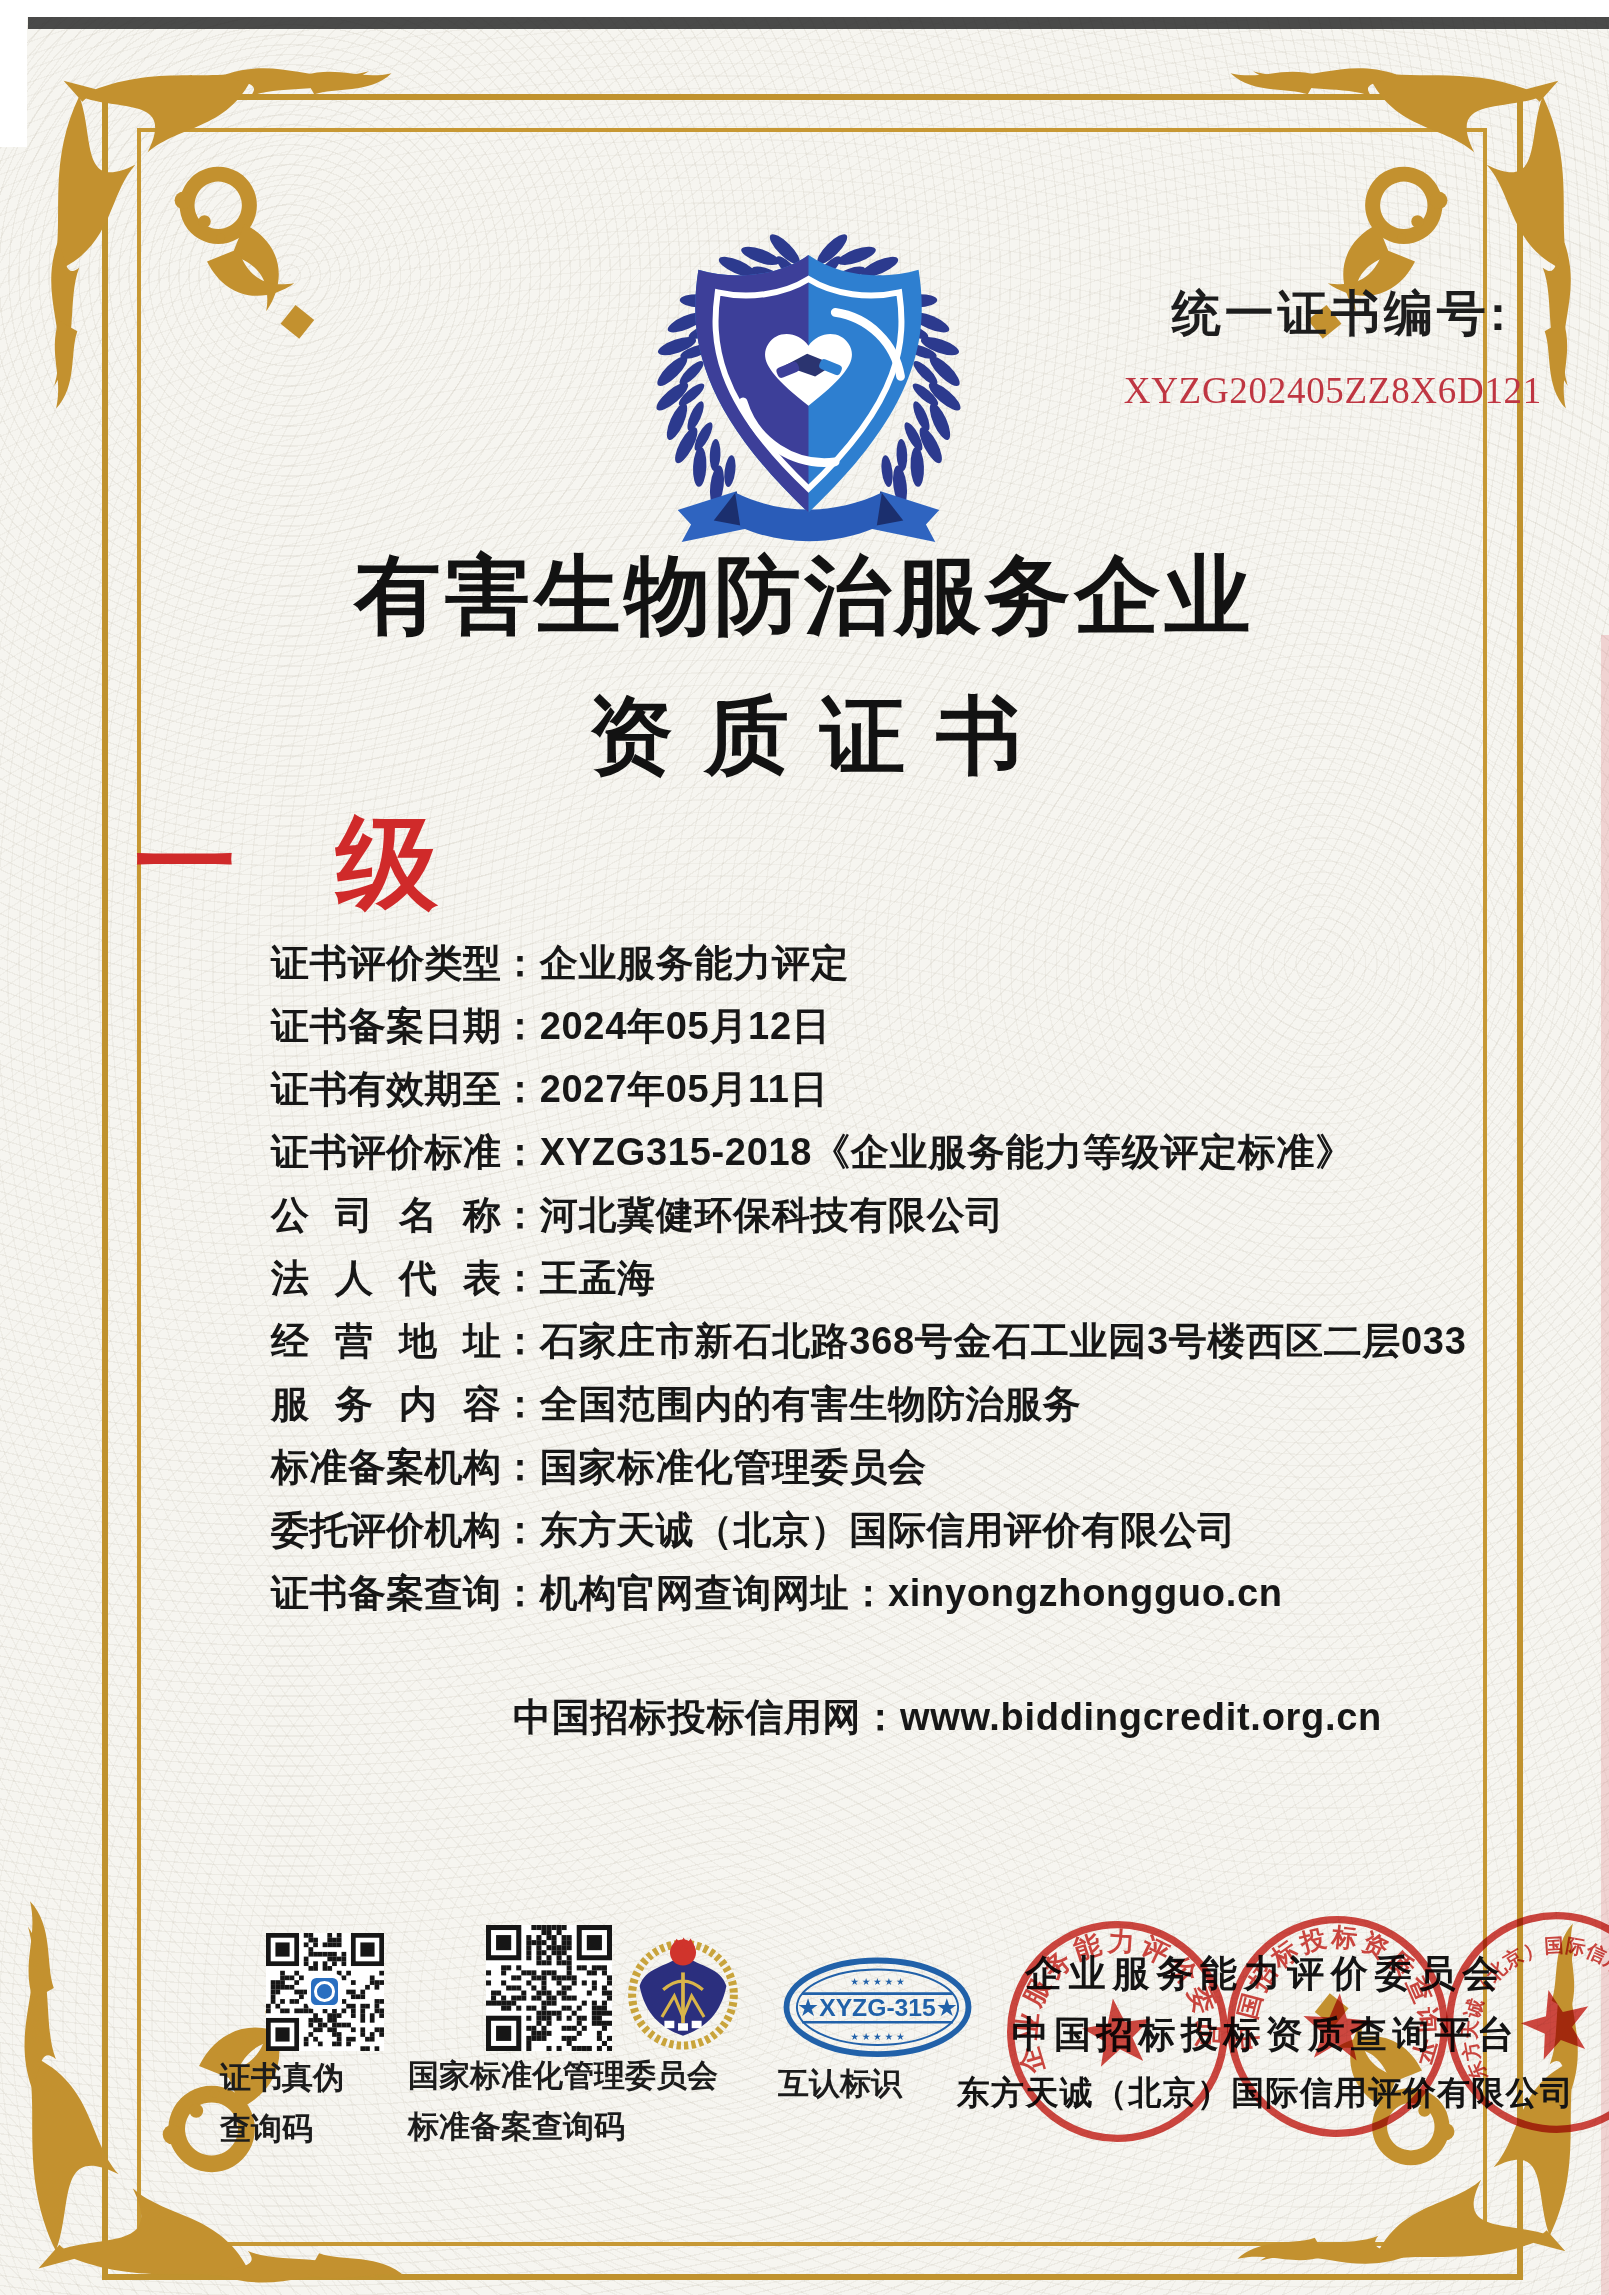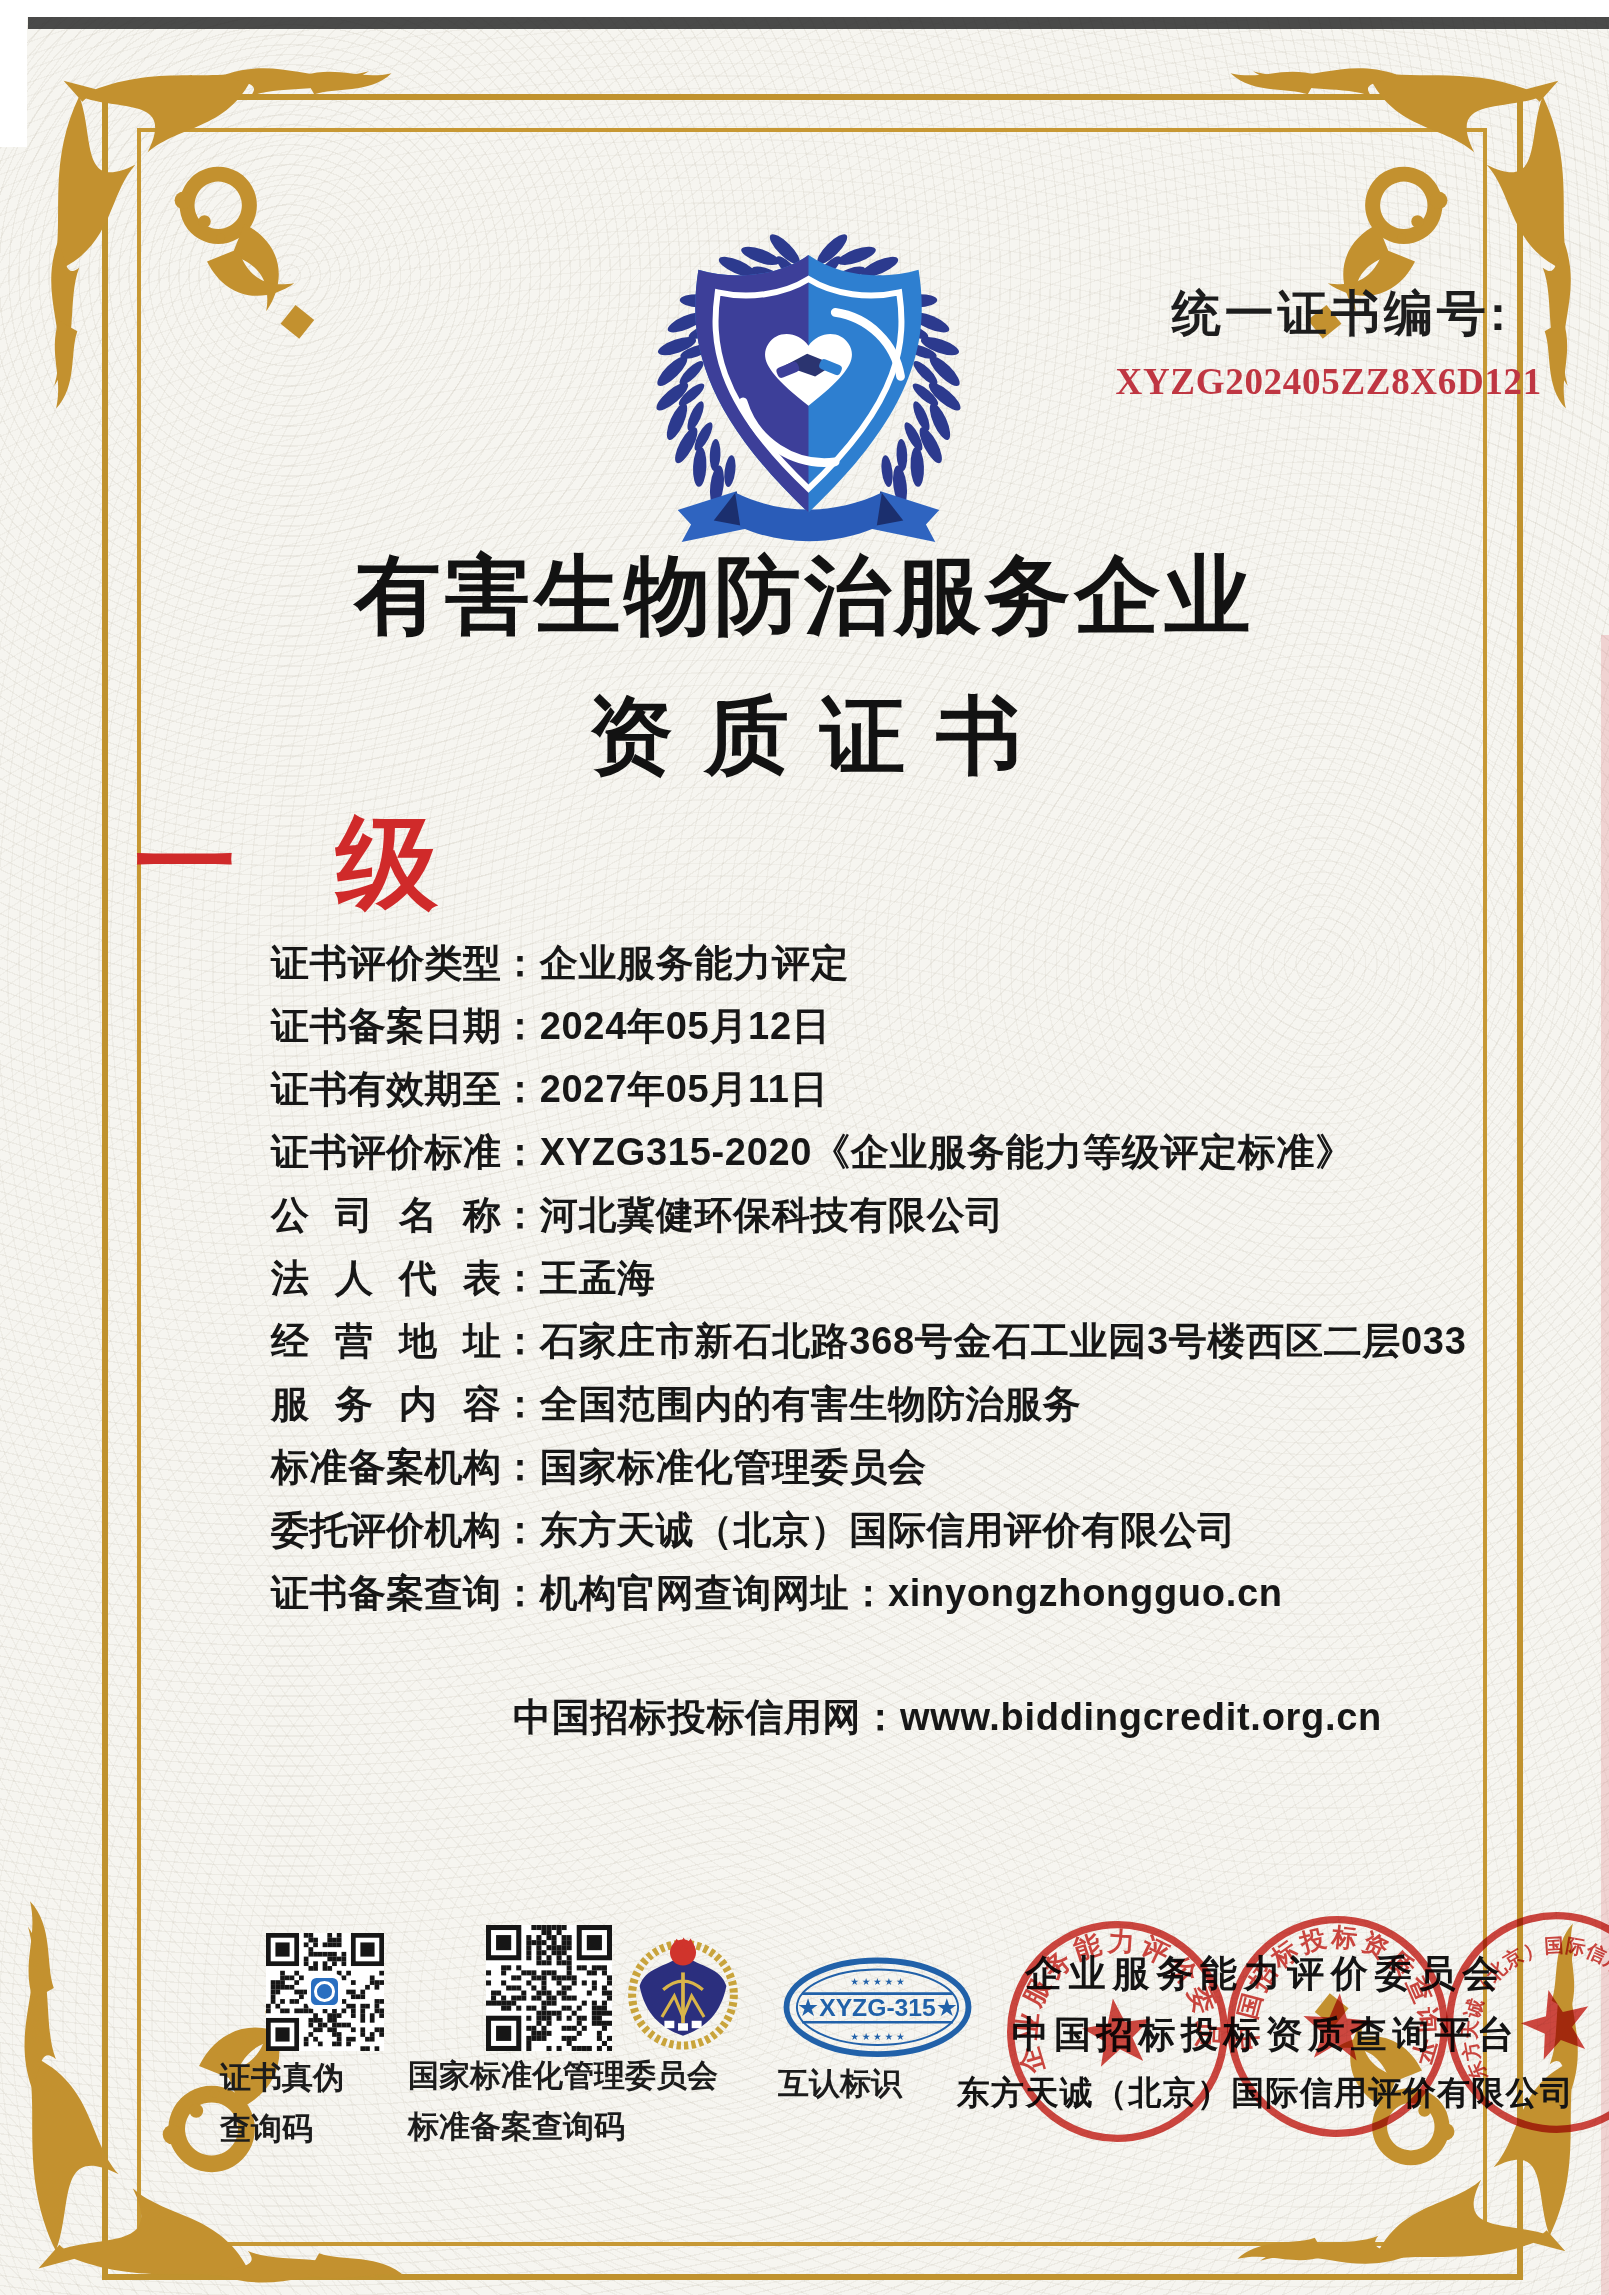--- a/index.html
+++ b/index.html
@@ -22,21 +22,21 @@
   .corner svg{width:100%;height:100%;}
   .c-tl{left:20px;top:37px;}
   .c-tr{right:6.7px;top:37px;transform:scaleX(-1);}
   .c-bl{left:12px;bottom:0px;transform:scaleY(-1) scale(1.12);}
   .c-br{right:0px;bottom:0px;transform:scale(-1,-1);}
   
   .emblem{position:absolute;left:635px;top:227px;width:347px;height:314px;}
   
   .serial{position:absolute;right:67px;top:281px;text-align:right;}
   .serial .lbl{font-size:49px;font-weight:900;color:#1d1d1d;letter-spacing:4px;padding-right:32px;}
-  .serial .num{margin-top:13px;font-size:37px;font-weight:700;color:#bf3642;letter-spacing:0.7px;
+  .serial .num{margin-top:22px;font-size:37px;font-weight:400;color:#bf3642;letter-spacing:0.7px;
      font-family:"Liberation Serif","DejaVu Serif",serif;}
   
   .title1{position:absolute;left:134px;right:134px;top:538px;text-align:center;
     font-size:86px;font-weight:900;color:#121212;letter-spacing:4px;}
   .title2{position:absolute;left:134px;right:134px;top:679px;text-align:center;
     font-size:85px;font-weight:700;color:#121212;letter-spacing:31px;text-indent:31px;}
   .grade{position:absolute;left:134px;right:134px;top:796px;
     font-size:102px;font-weight:900;color:#d02a2a;}
   .grade .g2{margin-left:100px;}
   
@@ -220,21 +220,21 @@
 
       <div class="field-line">
         <span class="f-label">证书备案日期</span><span class="f-value">：2024年05月12日</span>
       </div>
 
       <div class="field-line">
         <span class="f-label">证书有效期至</span><span class="f-value">：2027年05月11日</span>
       </div>
 
       <div class="field-line">
-        <span class="f-label">证书评价标准</span><span class="f-value">：XYZG315-2020《企业服务能力等级评定标准》</span>
+        <span class="f-label">证书评价标准</span><span class="f-value">：XYZG315-2018《企业服务能力等级评定标准》</span>
       </div>
 
       <div class="field-line">
         <span class="f-label">公司名称</span><span class="f-value">：河北冀健环保科技有限公司</span>
       </div>
 
 
       <div class="field-line">
         <span class="f-label">法人代表</span><span class="f-value">：王孟海</span>
       </div>

